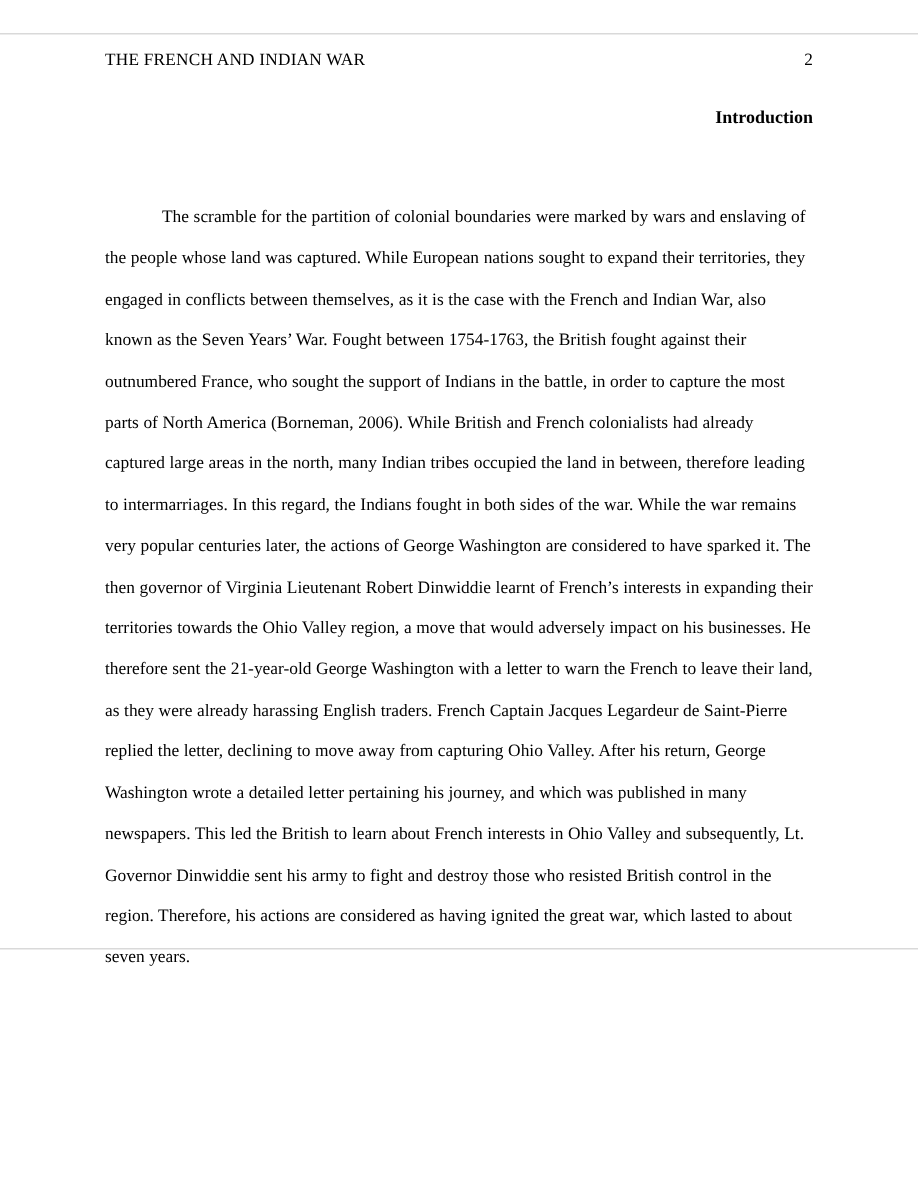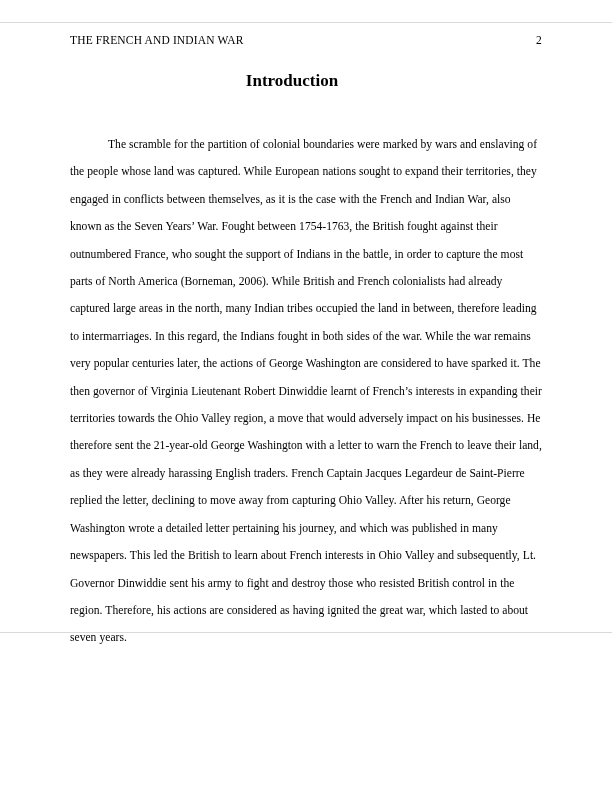--- a/index.html
+++ b/index.html
@@ -53,24 +53,24 @@
   }
   .running-head .title-text {
     white-space: nowrap;
   }
   .running-head .page-num {
     white-space: nowrap;
   }
   .section-title {
     position: absolute;
     top: 71px;
-    left: 56px;
+    left: 70px;
     width: 472px;
-    text-align: center;
-    font-size: 17px;
+    text-align: right;
+    font-size: 12px;
     font-weight: bold;
   }
   .body-block {
     position: absolute;
     top: 104px;
     left: 70px;
     width: 472px;
     margin-top: 27px;
   }
   .body-para {

